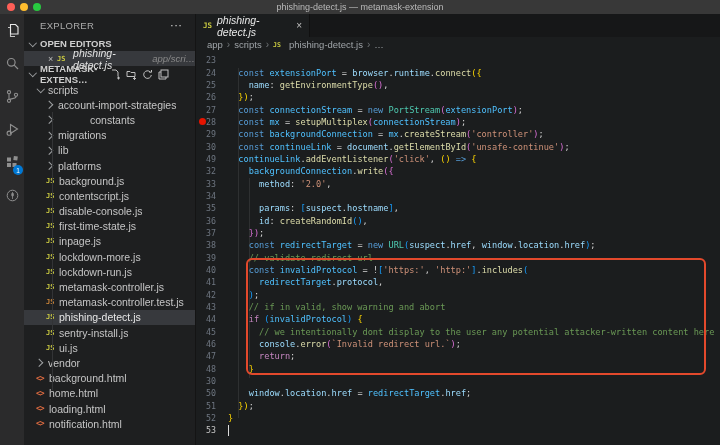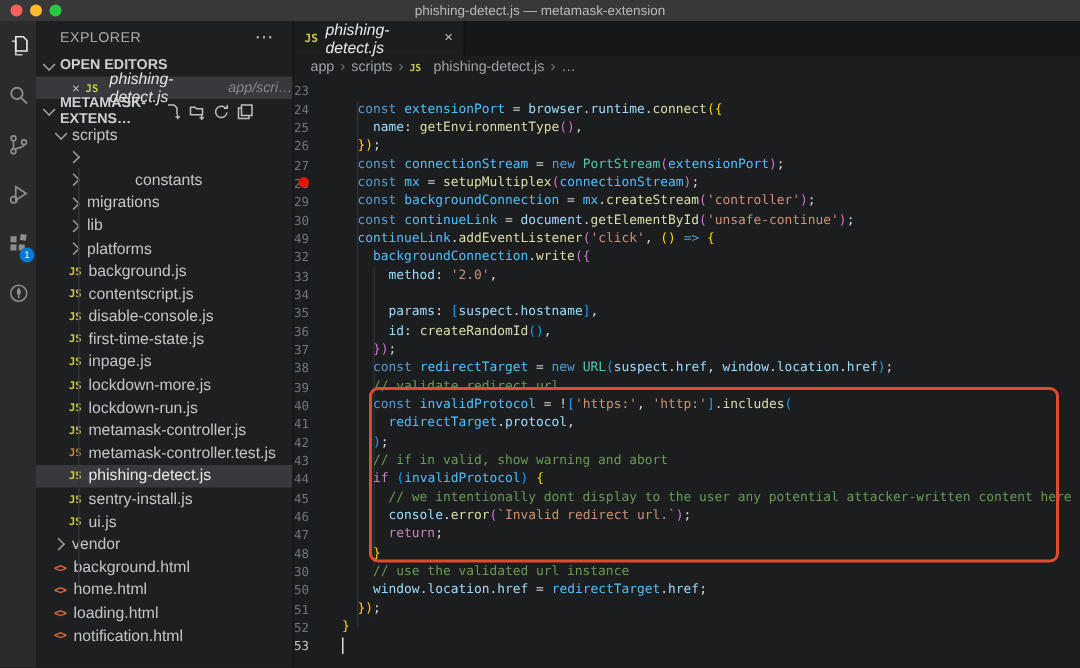--- a/index.html
+++ b/index.html
@@ -61,21 +61,21 @@
   .tab-name { font-size:10.5px; font-style:italic; color:#e8e8e8; }
   .tab-close { margin-left:auto; color:#c0c0c0; font-size:10px; cursor:pointer; }
 
   .breadcrumbs { height:15px; display:flex; align-items:center; padding-left:11px; font-size:9.5px; color:#9fa4a8; gap:4px; flex:none; }
   .crumb-sep { color:#6f7377; font-size:10px; }
   .breadcrumbs .fico { width:12px; font-size:6.5px; }
 
   
   .code-wrap { position:relative; flex:1; overflow:hidden; font-family:"DejaVu Sans Mono", monospace; }
   .code-line { display:flex; height:12.35px; align-items:center; position:relative; }
-  .ln { width:20px; font-size:8.3px; color:#6e7681; flex:none; }
+  .ln { width:20px; text-align:right; font-size:8.3px; color:#6e7681; flex:none; }
   .ln.cur { color:#c6c6c6; }
   .lt { padding-left:12px; font-size:8.6px; white-space:pre; color:#d4d4d4; }
   .bp { position:absolute; left:3px; top:2.6px; width:7px; height:7px; border-radius:50%; background:#e51400; }
   .cursor { display:inline-block; width:1.2px; height:11px; background:#dcdcdc; vertical-align:middle; }
 
   .tk-p{color:#d4d4d4} .tk-k{color:#569cd6} .tk-c{color:#c586c0} .tk-v{color:#4fc1ff}
   .tk-i{color:#9cdcfe} .tk-f{color:#dcdcaa} .tk-t{color:#4ec9b0} .tk-s{color:#ce9178}
   .tk-m{color:#6a9955} .tk-g{color:#ffd700} .tk-pk{color:#da70d6} .tk-bl{color:#179fff}
 
   .indent-guide { position:absolute; width:1px; background:#2e3031; }
@@ -190,20 +190,21 @@
       </span>
     </div>
 
     <div id="file-tree">
         <div class="tree-row" style="padding-left: 12px;">
           <span class="chev exp"></span>
           <span class="tree-label">scripts</span>
         </div>
         <div class="tree-row" style="padding-left: 22px;">
           <span class="chev col"></span>
+          <span class="tree-label">account-import-strategies</span>
         </div>
         <div class="tree-row" style="padding-left: 22px; gap: 32px;">
           <span class="chev col"></span>
           <span class="tree-label">constants</span>
         </div>
         <div class="tree-row" style="padding-left: 22px;">
           <span class="chev col"></span>
           <span class="tree-label">migrations</span>
         </div>
         <div class="tree-row" style="padding-left: 22px;">
@@ -409,21 +410,20 @@
           <div class="code-line">
             <span class="ln">47</span>
             <span class="lt"><span class="tk-p">      </span><span class="tk-c">return</span><span class="tk-p">;</span></span>
           </div>
           <div class="code-line">
             <span class="ln">48</span>
             <span class="lt"><span class="tk-p">    </span><span class="tk-g">}</span></span>
           </div>
           <div class="code-line">
             <span class="ln">30</span>
-            <span class="lt"><span class="tk-m">    // use the validated url instance</span></span>
           </div>
           <div class="code-line">
             <span class="ln">50</span>
             <span class="lt"><span class="tk-p">    </span><span class="tk-i">window</span><span class="tk-p">.</span><span class="tk-i">location</span><span class="tk-p">.</span><span class="tk-i">href</span><span class="tk-p"> = </span><span class="tk-v">redirectTarget</span><span class="tk-p">.</span><span class="tk-i">href</span><span class="tk-p">;</span></span>
           </div>
           <div class="code-line">
             <span class="ln">51</span>
             <span class="lt"><span class="tk-p">  </span><span class="tk-g">})</span><span class="tk-p">;</span></span>
           </div>
           <div class="code-line">

